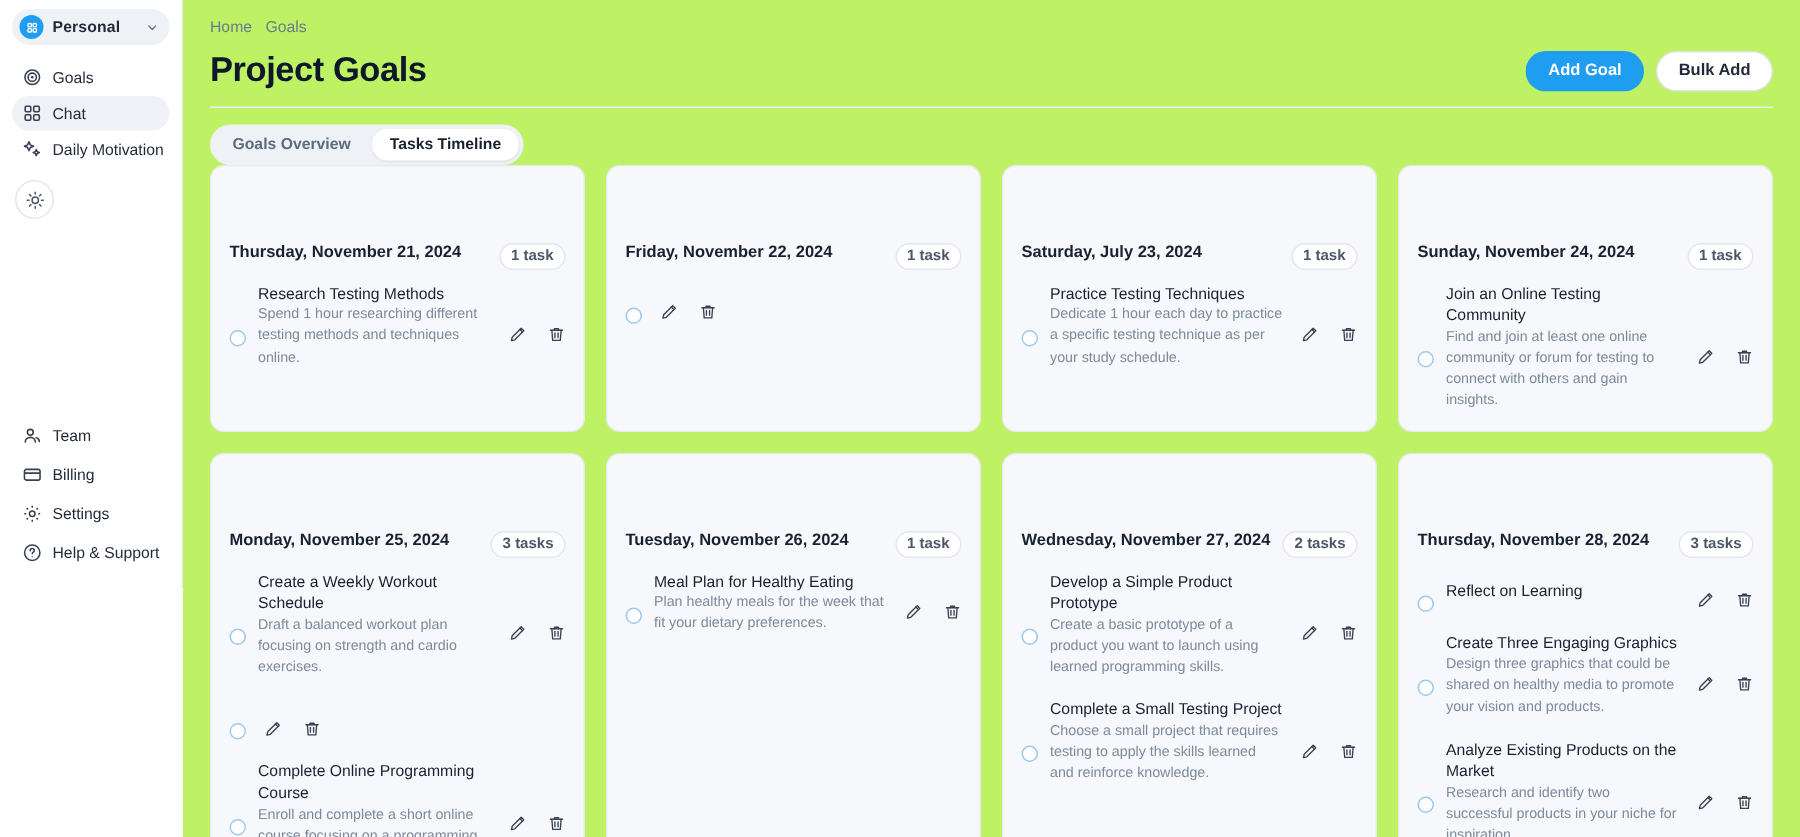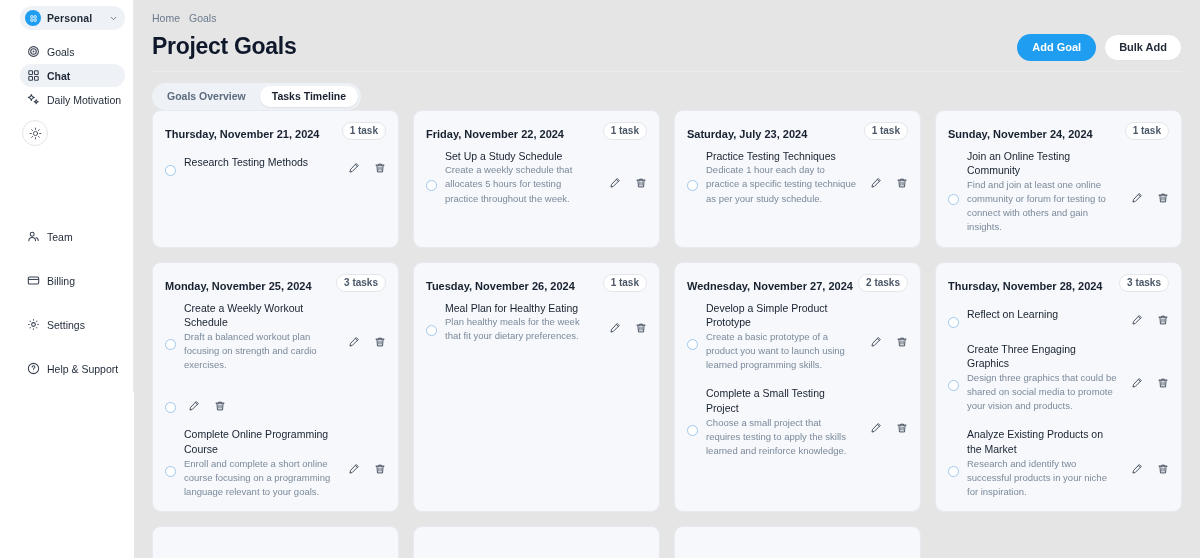--- a/index.html
+++ b/index.html
@@ -13,21 +13,20 @@
   .app { display: flex; width: 1200px; height: 558px; }
 
   
   .sidebar {
     width: 122px; height: 392px;
     background: #ffffff;
     border-right: 1px solid #e8eaee;
     display: flex; flex-direction: column;
     padding: 6px 8px 8px 8px;
     flex: 0 0 122px;
-    margin-left: 12px;
   }
   .ws-badge {
     display: flex; align-items: center; gap: 6px;
     background: #eef1f5; border-radius: 14px;
     padding: 4px 7px 4px 5px; margin-bottom: 10px;
   }
   .ws-avatar {
     width: 16px; height: 16px; border-radius: 50%;
     background: #1e9df1; flex: 0 0 16px;
     display: flex; align-items: center; justify-content: center;
@@ -35,35 +34,35 @@
   .ws-name { font-size: 10.5px; font-weight: bold; color: #1f2937; letter-spacing: .1px; }
   .ws-chev { margin-left: auto; display:flex; align-items:center; }
 
   .nav { display: flex; flex-direction: column; gap: 1px; }
   .nav-item {
     display: flex; align-items: center; gap: 7px;
     padding: 5px 7px; border-radius: 13px;
     font-size: 10.5px; color: #1f2937; cursor: pointer;
     white-space: nowrap;
   }
-  .nav-item.active { background: #eef1f5; font-weight: bold; }
+  .nav-item.active { background: #eef1f5; font-weight: normal; }
   .nav-ico { width: 13px; height: 13px; flex: 0 0 13px; display:flex; align-items:center; justify-content:center; }
 
   .theme-btn {
     margin-top: 9px; margin-left: 2px;
     width: 26px; height: 26px; border-radius: 50%;
     border: 1px solid #e3e6ea; background: #fff;
     display: flex; align-items: center; justify-content: center;
     cursor: pointer;
   }
   .spacer { flex: 1 1 auto; }
-  .nav-bottom { display: flex; flex-direction: column; gap: 21px; padding-bottom: 4px; }
+  .nav-bottom { display: flex; flex-direction: column; gap: 3px; padding-bottom: 4px; }
 
   
-  .main { flex: 1 1 auto; height: 558px; position: relative; overflow: hidden; background:#e5e5e5; }
+  .main { flex: 1 1 auto; height: 558px; position: relative; overflow: hidden; background:#bef264; }
   .main-inner { padding: 12px 18px 0 18px; }
 
   .crumb { display: flex; gap: 9px; font-size: 10.5px; color: #6b7a8d; margin-bottom: 3px; }
   .crumb span { cursor: pointer; }
   .head-row { display: flex; align-items: flex-end; }
   .page-title { font-size: 23px; font-weight: bold; color: #0f172a; letter-spacing: -.3px; line-height: 1.25; }
   .head-actions { margin-left: auto; display: flex; gap: 8px; padding-top: 7px; }
   .btn {
     font-size: 11px; font-weight: bold; border-radius: 14px;
     padding: 7px 14px; cursor: pointer; border: 1px solid transparent;
@@ -88,21 +87,21 @@
   .grid {
     display: grid;
     grid-template-columns: repeat(4, 1fr);
     gap: 14px 14px;
   }
   .day-card {
     background: #f6f8fb; border: 1px solid #e7ebf1;
     border-radius: 9px; padding: 11px 12px 12px 12px;
     min-height: 118px;
   }
-  .day-head { display: flex; align-items: flex-end; margin-bottom: 9px; }
+  .day-head { display: flex; align-items: flex-start; margin-bottom: 9px; margin-top: 40px; }
   .day-title { font-size: 11px; font-weight: bold; color: #18212f; }
   .badges { margin-left: auto; display: flex; align-items: center; gap: 5px; }
   .count-pill {
     background: #fff; border: 1px solid #e3e7ec; color: #4b5868;
     font-size: 10px; font-weight: bold; border-radius: 9px;
     padding: 3px 7px; line-height: 1;
   }
 
   .task { display: flex; align-items: center; gap: 8px; margin-bottom: 14px; }
   .task:last-child { margin-bottom: 0; }
@@ -258,20 +257,21 @@
             <div class="day-head">
               <div class="day-title">Thursday, November 21, 2024</div>
               <div class="badges">
                 <span class="count-pill">1 task</span>
               </div>
             </div>
             <div class="task">
               <div class="chk"></div>
               <div class="task-body">
                 <div class="task-title">Research Testing Methods</div>
+                <div class="task-desc">Spend 1 hour researching different testing methods and techniques online.</div>
               </div>
               <div class="task-acts">
                 <span class="act">
                   <svg width="12" height="12" viewBox="0 0 16 16" fill="none" stroke="#374151" stroke-width="1.2" stroke-linecap="round" stroke-linejoin="round">
                     <path d="M11.3 2.4l2.3 2.3-8 8-3 .7.7-3z"></path>
                     <path d="M10.1 3.6l2.3 2.3"></path>
                   </svg>
                 </span>
                 <span class="act">
                   <svg width="12" height="12" viewBox="0 0 16 16" fill="none" stroke="#374151" stroke-width="1.2" stroke-linecap="round" stroke-linejoin="round">
@@ -286,24 +286,20 @@
           </div>
           <div class="day-card">
             <div class="day-head">
               <div class="day-title">Friday, November 22, 2024</div>
               <div class="badges">
                 <span class="count-pill">1 task</span>
               </div>
             </div>
             <div class="task">
               <div class="chk"></div>
-              <div class="task-body">
-                <div class="task-title">Set Up a Study Schedule</div>
-                <div class="task-desc">Create a weekly schedule that allocates 5 hours for testing practice throughout the week.</div>
-              </div>
               <div class="task-acts">
                 <span class="act">
                   <svg width="12" height="12" viewBox="0 0 16 16" fill="none" stroke="#374151" stroke-width="1.2" stroke-linecap="round" stroke-linejoin="round">
                     <path d="M11.3 2.4l2.3 2.3-8 8-3 .7.7-3z"></path>
                     <path d="M10.1 3.6l2.3 2.3"></path>
                   </svg>
                 </span>
                 <span class="act">
                   <svg width="12" height="12" viewBox="0 0 16 16" fill="none" stroke="#374151" stroke-width="1.2" stroke-linecap="round" stroke-linejoin="round">
                     <path d="M2.6 4.2h10.8"></path>
@@ -561,21 +557,21 @@
                     <path d="M3.9 4.2l.7 9h6.8l.7-9"></path>
                     <path d="M6.6 6.6v4.2M9.4 6.6v4.2"></path>
                   </svg>
                 </span>
               </div>
             </div>
             <div class="task">
               <div class="chk"></div>
               <div class="task-body">
                 <div class="task-title">Create Three Engaging Graphics</div>
-                <div class="task-desc">Design three graphics that could be shared on social media to promote your vision and products.</div>
+                <div class="task-desc">Design three graphics that could be shared on healthy media to promote your vision and products.</div>
               </div>
               <div class="task-acts">
                 <span class="act">
                   <svg width="12" height="12" viewBox="0 0 16 16" fill="none" stroke="#374151" stroke-width="1.2" stroke-linecap="round" stroke-linejoin="round">
                     <path d="M11.3 2.4l2.3 2.3-8 8-3 .7.7-3z"></path>
                     <path d="M10.1 3.6l2.3 2.3"></path>
                   </svg>
                 </span>
                 <span class="act">
                   <svg width="12" height="12" viewBox="0 0 16 16" fill="none" stroke="#374151" stroke-width="1.2" stroke-linecap="round" stroke-linejoin="round">

